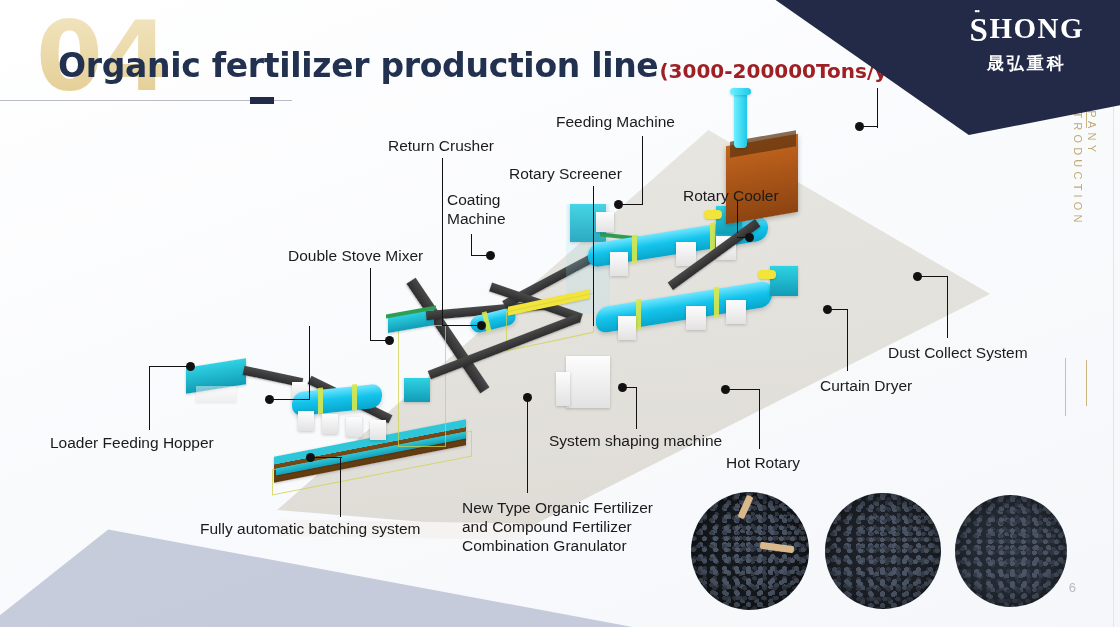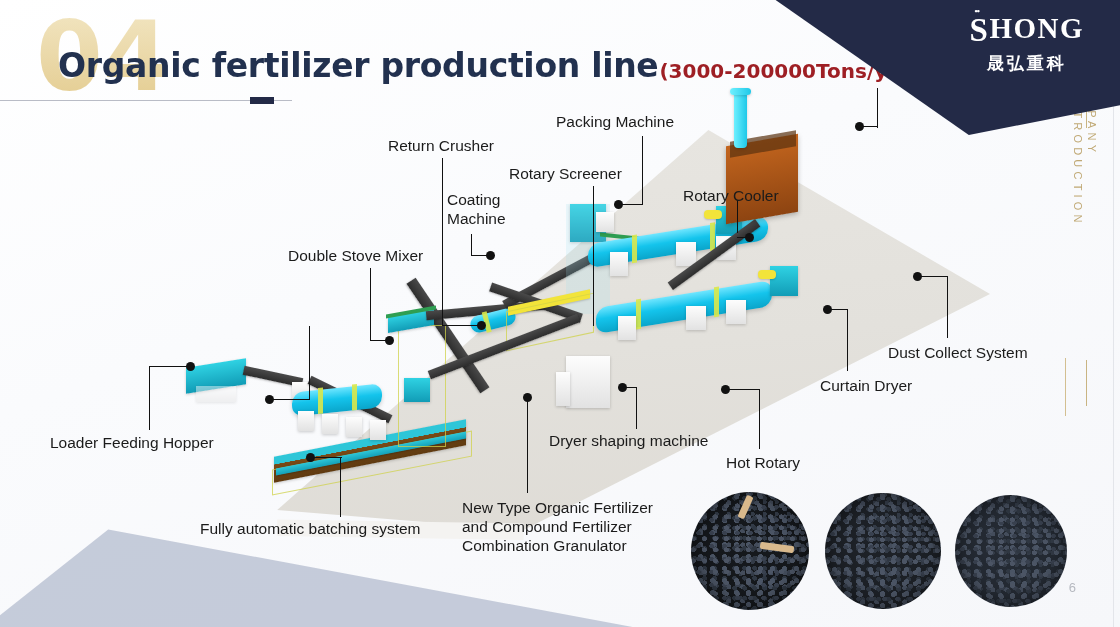--- a/index.html
+++ b/index.html
@@ -306,41 +306,41 @@
   <div class="ln v" style="left:759px;top:389px;height:60px;"></div>
 
   <div class="dot" style="left:306px;top:453px;"></div>
   <div class="ln v" style="left:340px;top:457px;height:60px;"></div>
   <div class="ln h" style="left:310px;top:457px;width:32px;"></div>
 
   <div class="dot" style="left:523px;top:393px;"></div>
   <div class="ln v" style="left:527px;top:397px;height:96px;"></div>
 
 
-  <div class="lbl" style="left:556px;top:112px;">Packing Machine</div>
+  <div class="lbl" style="left:556px;top:112px;">Feeding Machine</div>
 
   <div class="lbl" style="left:388px;top:136px;">Return Crusher</div>
 
   <div class="lbl" style="left:509px;top:164px;">Rotary Screener</div>
 
   <div class="lbl" style="left:447px;top:190px;">Coating
 Machine</div>
 
   <div class="lbl" style="left:683px;top:186px;">Rotary Cooler</div>
 
   <div class="lbl" style="left:288px;top:246px;">Double Stove Mixer</div>
 
 
   <div class="lbl" style="left:888px;top:343px;">Dust Collect System</div>
 
   <div class="lbl" style="left:820px;top:376px;">Curtain Dryer</div>
 
   <div class="lbl" style="left:50px;top:433px;">Loader Feeding Hopper</div>
 
-  <div class="lbl" style="left:549px;top:431px;">Dryer shaping machine</div>
+  <div class="lbl" style="left:549px;top:431px;">System shaping machine</div>
 
   <div class="lbl" style="left:726px;top:453px;">Hot Rotary</div>
 
   <div class="lbl" style="left:200px;top:519px;">Fully automatic batching system</div>
 
   <div class="lbl" style="left:462px;top:498px;">New Type Organic Fertilizer
 and Compound Fertilizer
 Combination Granulator</div>
 
   <div class="gran g1" style="left:691px;top:492px;width:118px;height:118px;"></div>

